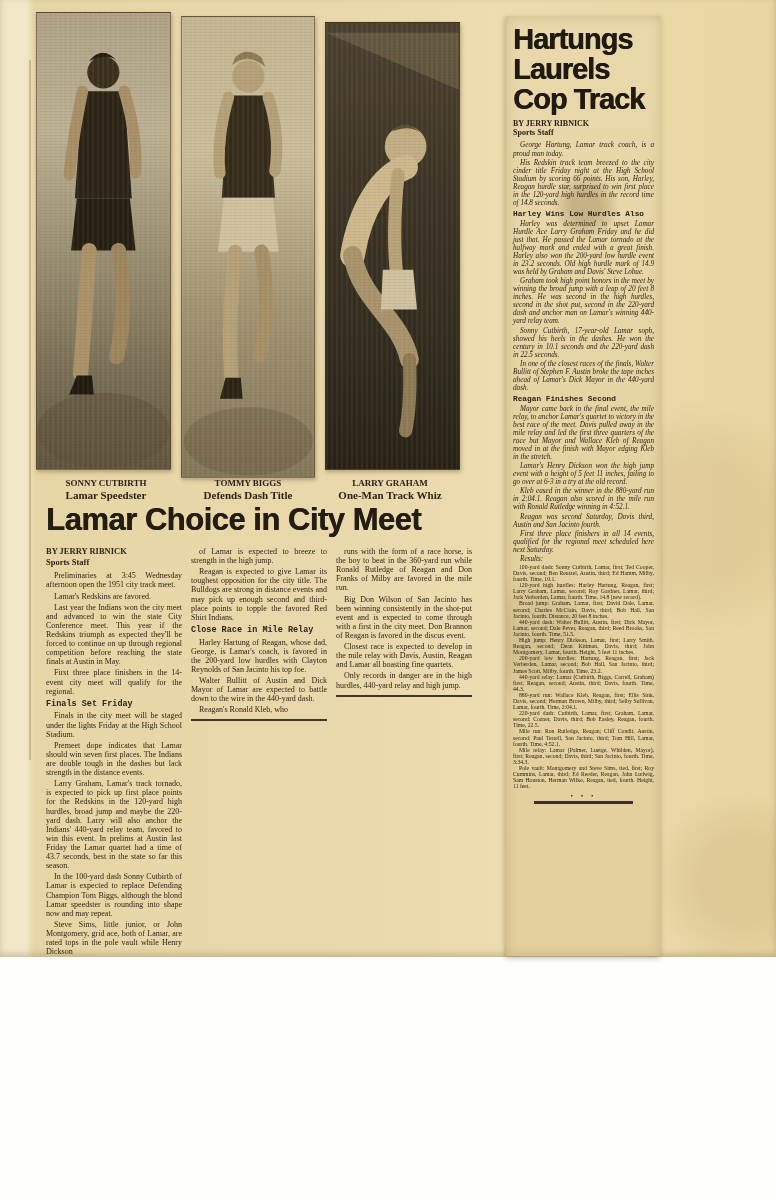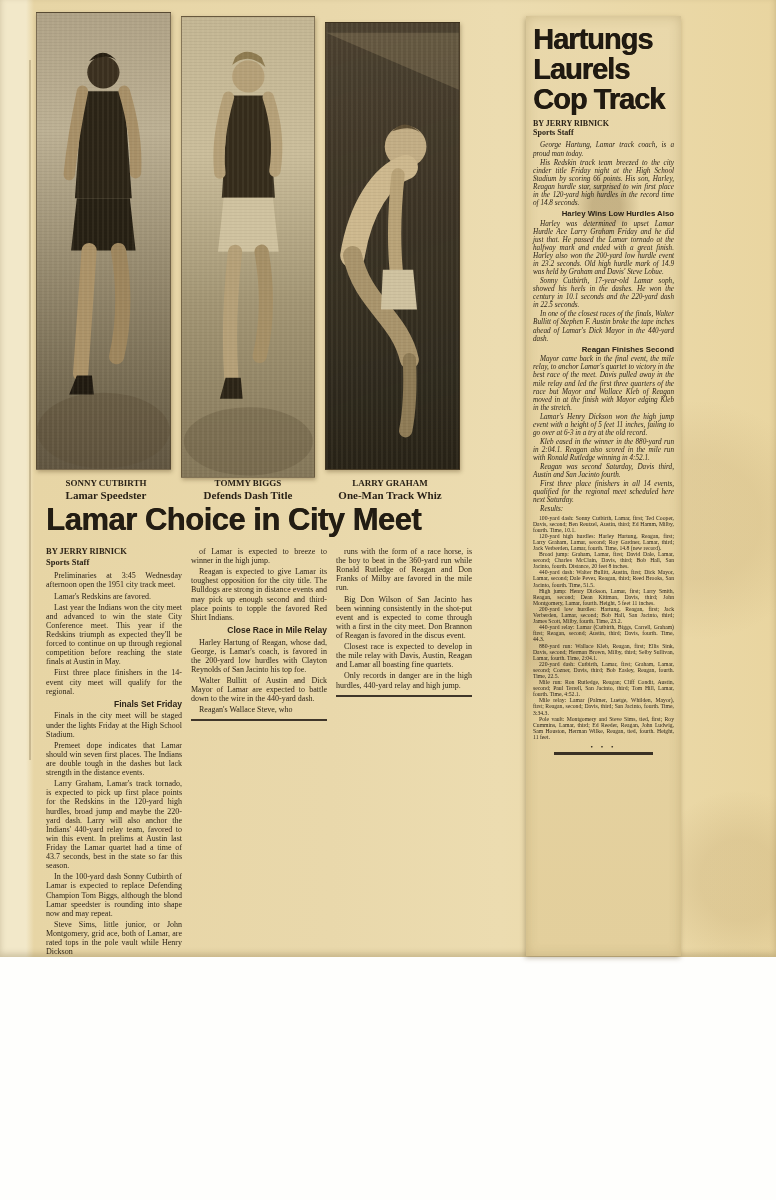--- a/index.html
+++ b/index.html
@@ -68,26 +68,26 @@
   
   .article {
     position:absolute; left:46px; top:547px; width:428px; height:410px;
     display:flex; gap:9px; overflow:hidden;
     font-size:8px; line-height:1.14; text-align:justify; color:#2d2418;
   }
   .col { width:136px; }
   .byline { font-weight:bold; font-size:8.5px; text-align:left; margin:0 0 1px; }
   .byline-role { font-weight:bold; font-size:8.5px; text-align:left; margin:0 0 4px; }
   .np-p { margin:0 0 2px; text-indent:8px; }
-  .np-h { margin:4px 0 2px; font-size:8.5px; font-weight:bold; font-family:Liberation Sans, sans-serif; text-indent:0; text-align:right; }
+  .np-h { margin:4px 0 2px; font-size:8.5px; font-weight:bold; font-family:Liberation Mono, monospace; text-indent:0; text-align:left; }
   .end-rule { border-top:2px solid #3f362a; margin-top:5px; height:2px; }
 
   
   .right-clipping {
-    position:absolute; left:526px; top:16px; width:155px; height:940px;
+    position:absolute; left:506px; top:16px; width:155px; height:940px;
     padding:8px 7px 22px; overflow:hidden;
     background:
       radial-gradient(circle at 80px 190px, rgba(95,70,30,.25) 0 14px, transparent 34px),
       radial-gradient(circle at 30px 620px, rgba(120,90,45,.12) 0 30px, transparent 70px),
       linear-gradient(180deg,#e9d8ab 0%, #e6d3a2 50%, #e3cf9c 100%);
     box-shadow:-1px 2px 5px rgba(85,65,25,.35), inset 0 0 12px rgba(120,95,45,.25);
   }
   .rc-headline {
     font-family:"Liberation Sans", sans-serif; font-weight:bold;
     font-size:29px; line-height:1.04; letter-spacing:-1px; color:#201a11;
@@ -184,26 +184,26 @@
           <h4 class="np-h">Finals Set Friday</h4>
           <p class="np-p">Finals in the city meet will be staged under the lights Friday at the High School Stadium.</p>
           <p class="np-p">Premeet dope indicates that Lamar should win seven first places. The Indians are double tough in the dashes but lack strength in the distance events.</p>
           <p class="np-p">Larry Graham, Lamar's track tornado, is expected to pick up first place points for the Redskins in the 120-yard high hurdles, broad jump and maybe the 220-yard dash. Larry will also anchor the Indians' 440-yard relay team, favored to win this event. In prelims at Austin last Friday the Lamar quartet had a time of 43.7 seconds, best in the state so far this season.</p>
           <p class="np-p">In the 100-yard dash Sonny Cutbirth of Lamar is expected to replace Defending Champion Tom Biggs, although the blond Lamar speedster is rounding into shape now and may repeat.</p>
           <p class="np-p">Steve Sims, little junior, or John Montgomery, grid ace, both of Lamar, are rated tops in the pole vault while Henry Dickson</p>
         </div>
     </div>
     <div class="col">
       <div>
-          <p class="np-p">of Lamar is expected to breeze to winner in the high jump.</p>
+          <p class="np-p">of Lamar is expected to breeze to strength in the high jump.</p>
           <p class="np-p">Reagan is expected to give Lamar its toughest opposition for the city title. The Bulldogs are strong in distance events and may pick up enough second and third-place points to topple the favored Red Shirt Indians.</p>
           <h4 class="np-h">Close Race in Mile Relay</h4>
           <p class="np-p">Harley Hartung of Reagan, whose dad, George, is Lamar's coach, is favored in the 200-yard low hurdles with Clayton Reynolds of San Jacinto his top foe.</p>
           <p class="np-p">Walter Bullitt of Austin and Dick Mayor of Lamar are expected to battle down to the wire in the 440-yard dash.</p>
-          <p class="np-p">Reagan's Wallace Steve, who</p>
+          <p class="np-p">Reagan's Ronald Kleb, who</p>
         </div>
       <div class="end-rule"></div>
     </div>
     <div class="col">
       <div>
           <p class="np-p">runs with the form of a race horse, is the boy to beat in the 360-yard run while Ronald Rutledge of Reagan and Don Franks of Milby are favored in the mile run.</p>
           <p class="np-p">Big Don Wilson of San Jacinto has been winning consistently in the shot-put event and is expected to come through with a first in the city meet. Don Brannon of Reagan is favored in the discus event.</p>
           <p class="np-p">Closest race is expected to develop in the mile relay with Davis, Austin, Reagan and Lamar all boasting fine quartets.</p>
           <p class="np-p">Only records in danger are in the high hurdles, 440-yard relay and high jump.</p>
         </div>
@@ -217,20 +217,21 @@
       <div>Laurels</div>
       <div>Cop Track</div>
     </div>
     <p class="rc-byline">BY JERRY RIBNICK</p>
     <p class="rc-byline-role">Sports Staff</p>
     <div class="rc-body">
         <p class="np-p">George Hartung, Lamar track coach, is a proud man today.</p>
         <p class="np-p">His Redskin track team breezed to the city cinder title Friday night at the High School Stadium by scoring 66 points. His son, Harley, Reagan hurdle star, surprised to win first place in the 120-yard high hurdles in the record time of 14.8 seconds.</p>
         <h4 class="np-h">Harley Wins Low Hurdles Also</h4>
         <p class="np-p">Harley was determined to upset Lamar Hurdle Ace Larry Graham Friday and he did just that. He passed the Lamar tornado at the halfway mark and ended with a great finish. Harley also won the 200-yard low hurdle event in 23.2 seconds. Old high hurdle mark of 14.9 was held by Graham and Davis' Steve Lobue.</p>
+        <p class="np-p">Graham took high point honors in the meet by winning the broad jump with a leap of 20 feet 8 inches. He was second in the high hurdles, second in the shot put, second in the 220-yard dash and anchor man on Lamar's winning 440-yard relay team.</p>
         <p class="np-p">Sonny Cutbirth, 17-year-old Lamar soph, showed his heels in the dashes. He won the century in 10.1 seconds and the 220-yard dash in 22.5 seconds.</p>
         <p class="np-p">In one of the closest races of the finals, Walter Bullitt of Stephen F. Austin broke the tape inches ahead of Lamar's Dick Mayor in the 440-yard dash.</p>
         <h4 class="np-h">Reagan Finishes Second</h4>
         <p class="np-p">Mayor came back in the final event, the mile relay, to anchor Lamar's quartet to victory in the best race of the meet. Davis pulled away in the mile relay and led the first three quarters of the race but Mayor and Wallace Kleb of Reagan moved in at the finish with Mayor edging Kleb in the stretch.</p>
         <p class="np-p">Lamar's Henry Dickson won the high jump event with a height of 5 feet 11 inches, failing to go over at 6-3 in a try at the old record.</p>
         <p class="np-p">Kleb eased in the winner in the 880-yard run in 2:04.1. Reagan also scored in the mile run with Ronald Rutledge winning in 4:52.1.</p>
         <p class="np-p">Reagan was second Saturday, Davis third, Austin and San Jacinto fourth.</p>
         <p class="np-p">First three place finishers in all 14 events, qualified for the regional meet scheduled here next Saturday.</p>
         <p class="np-p">Results:</p>
       </div>

